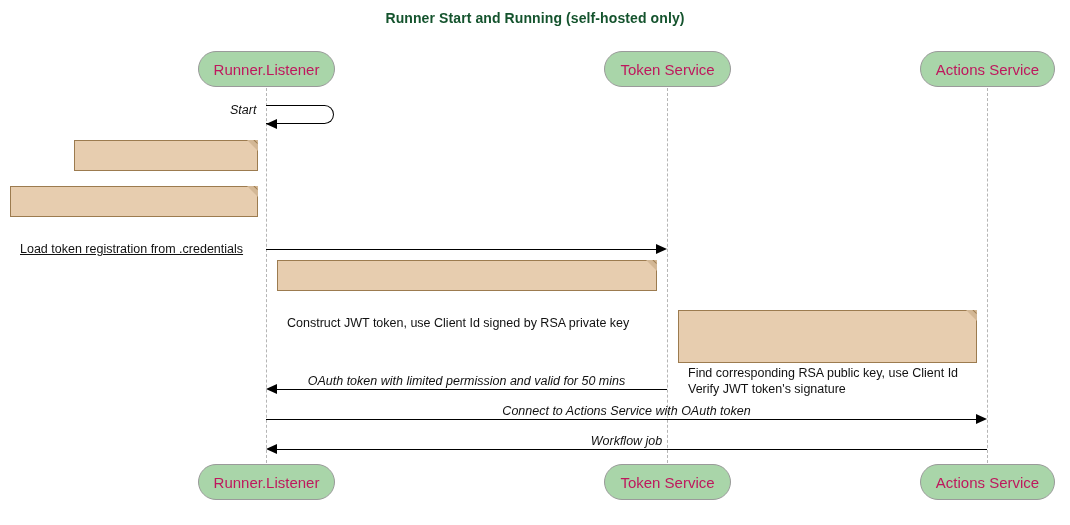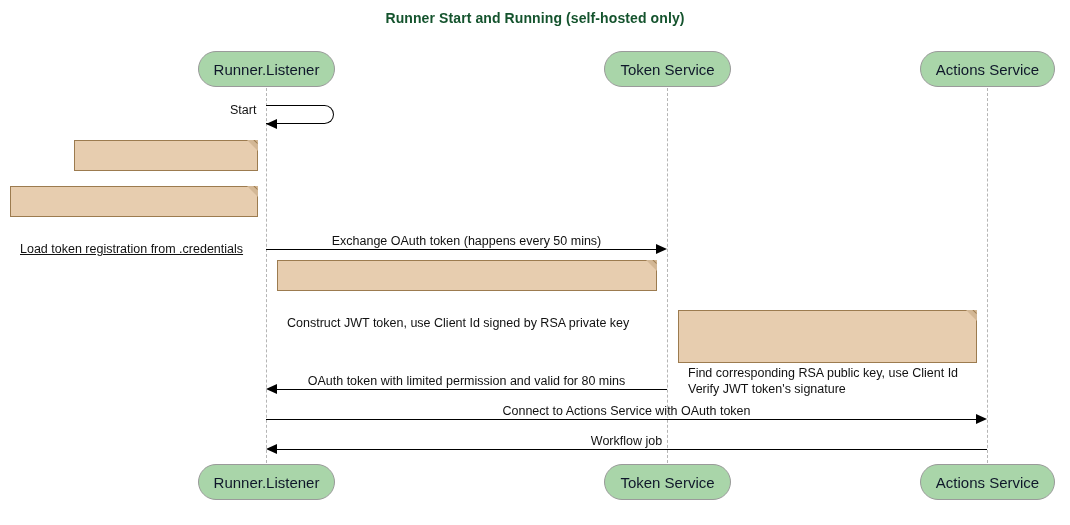--- a/index.html
+++ b/index.html
@@ -38,21 +38,21 @@
   .participant {
     position: absolute;
     height: 36px;
     border-radius: 18px;
     background: #a9d5a9;
     border: 1px solid #9a9a9a;
     display: flex;
     align-items: center;
     justify-content: center;
     font-size: 15px;
-    color: #0f172a;
+    color: #be185d;
     box-sizing: border-box;
     white-space: nowrap;
   }
   
   .note {
     position: absolute;
     background: #e7cdaf;
     border: 1px solid #9c7b4f;
     box-sizing: border-box;
     font-size: 12.5px;
@@ -106,20 +106,21 @@
     border-left: 11px solid #000000;
   }
   .arrow-left {
     border-right: 11px solid #000000;
   }
   .msg-label {
     position: absolute;
     font-size: 12.5px;
     color: #111111;
     white-space: nowrap;
+    font-style: italic;
   }
   .msg-label.center {
     text-align: center;
   }
   
   .self-loop {
     position: absolute;
     border: 1.4px solid #000000;
     border-left: none;
     border-radius: 0 12px 12px 0;
@@ -156,38 +157,37 @@
     <span class="fold-edge"></span>
     <span>Load config info from .runner</span>
   </div>
 
   <div class="note" style="left:10px; top:186px; width:248px; height:31px;text-decoration:underline;">
     <span class="fold"></span>
     <span class="fold-edge"></span>
     <span>Load token registration from .credentials</span>
   </div>
 
-  <div class="msg-label center" style="left:266px; top:234px; width:401px;">Exchange OAuth token (happens every 50 mins)</div>
   <div class="msg-line" style="left:266px; top:249px; width:390px;"></div>
   <div class="arrow-head arrow-right" style="left:656px; top:244px;"></div>
 
   <div class="note" style="left:678px; top:310px; width:299px; height:53px;">
     <span class="fold"></span>
     <span class="fold-edge"></span>
     <span>Find corresponding RSA public key, use Client Id
 Verify JWT token's signature</span>
   </div>
 
   <div class="note" style="left:277px; top:260px; width:380px; height:31px;">
     <span class="fold"></span>
     <span class="fold-edge"></span>
     <span>Construct JWT token, use Client Id signed by RSA private key</span>
   </div>
 
-  <div class="msg-label center" style="left:266px; top:374px; width:401px;">OAuth token with limited permission and valid for 80 mins</div>
+  <div class="msg-label center" style="left:266px; top:374px; width:401px;">OAuth token with limited permission and valid for 50 mins</div>
   <div class="msg-line" style="left:277px; top:389px; width:390px;"></div>
   <div class="arrow-head arrow-left" style="left:266px; top:384px;"></div>
 
   <div class="msg-label center" style="left:266px; top:404px; width:721px;text-align:center;">Connect to Actions Service with OAuth token</div>
   <div class="msg-line" style="left:266px; top:419px; width:710px;"></div>
   <div class="arrow-head arrow-right" style="left:976px; top:414px;"></div>
 
   <div class="msg-label center" style="left:266px; top:434px; width:721px;">Workflow job</div>
   <div class="msg-line" style="left:277px; top:449px; width:710px;"></div>
   <div class="arrow-head arrow-left" style="left:266px; top:444px;"></div>

